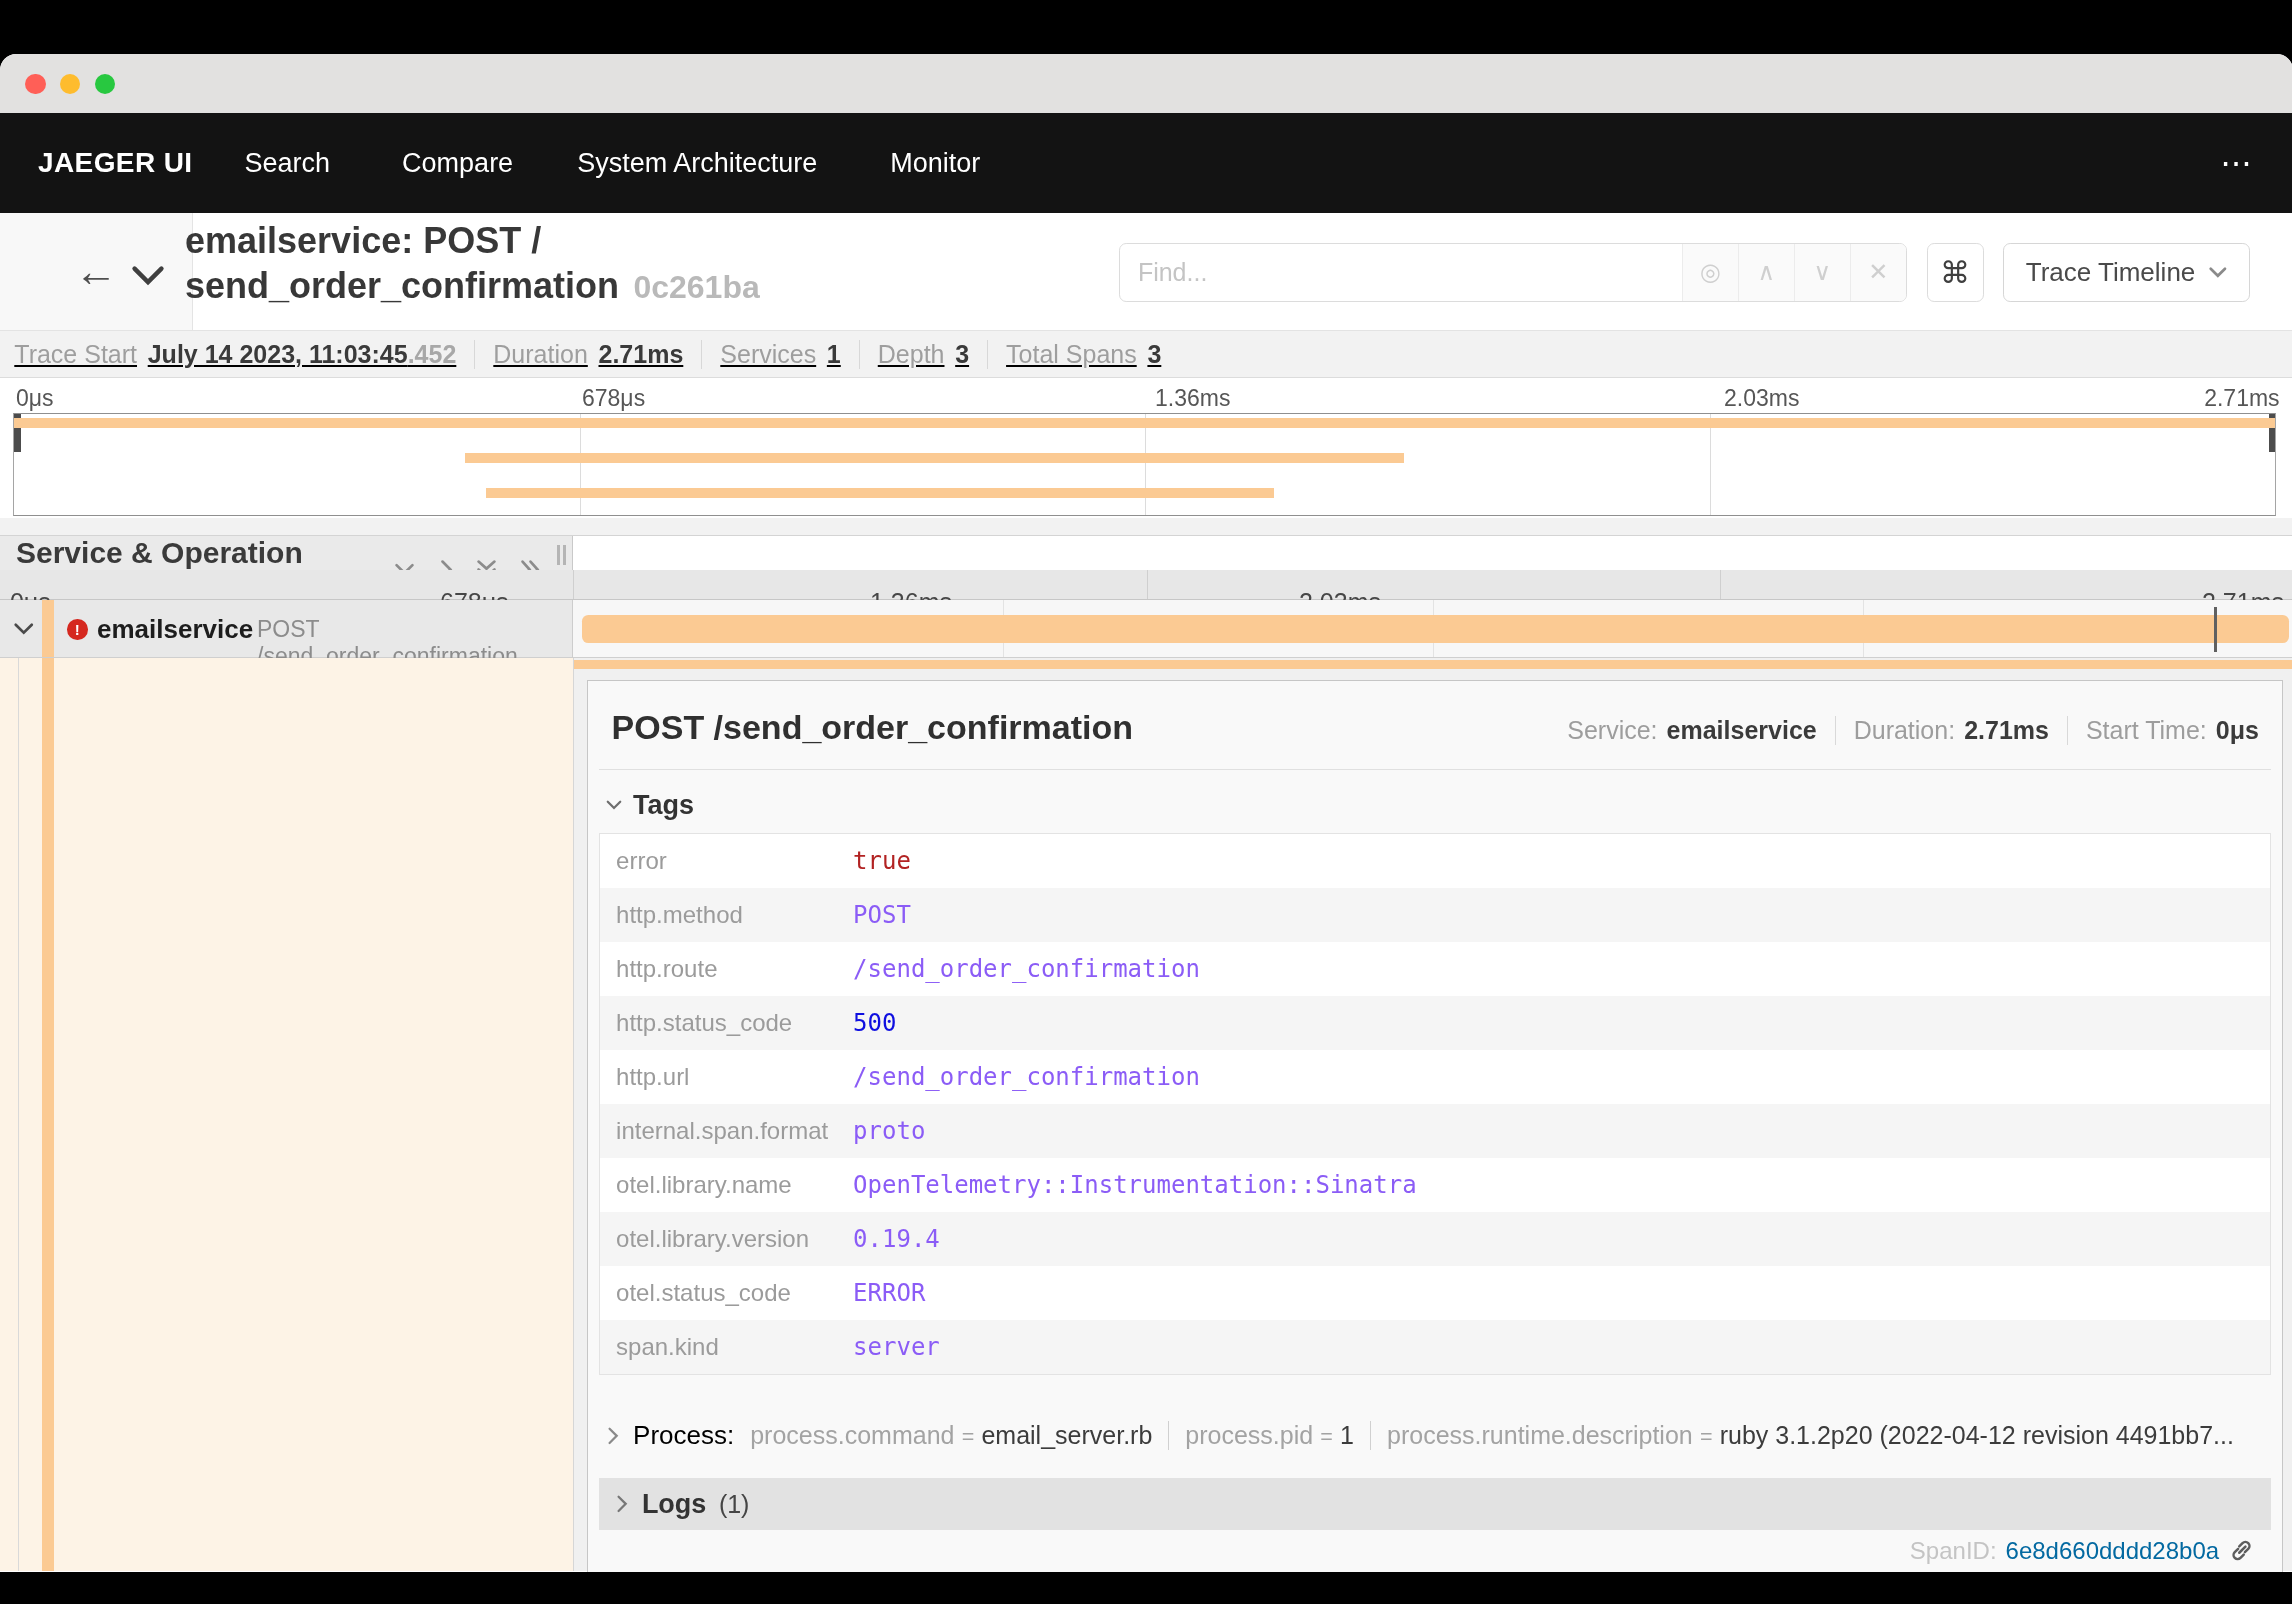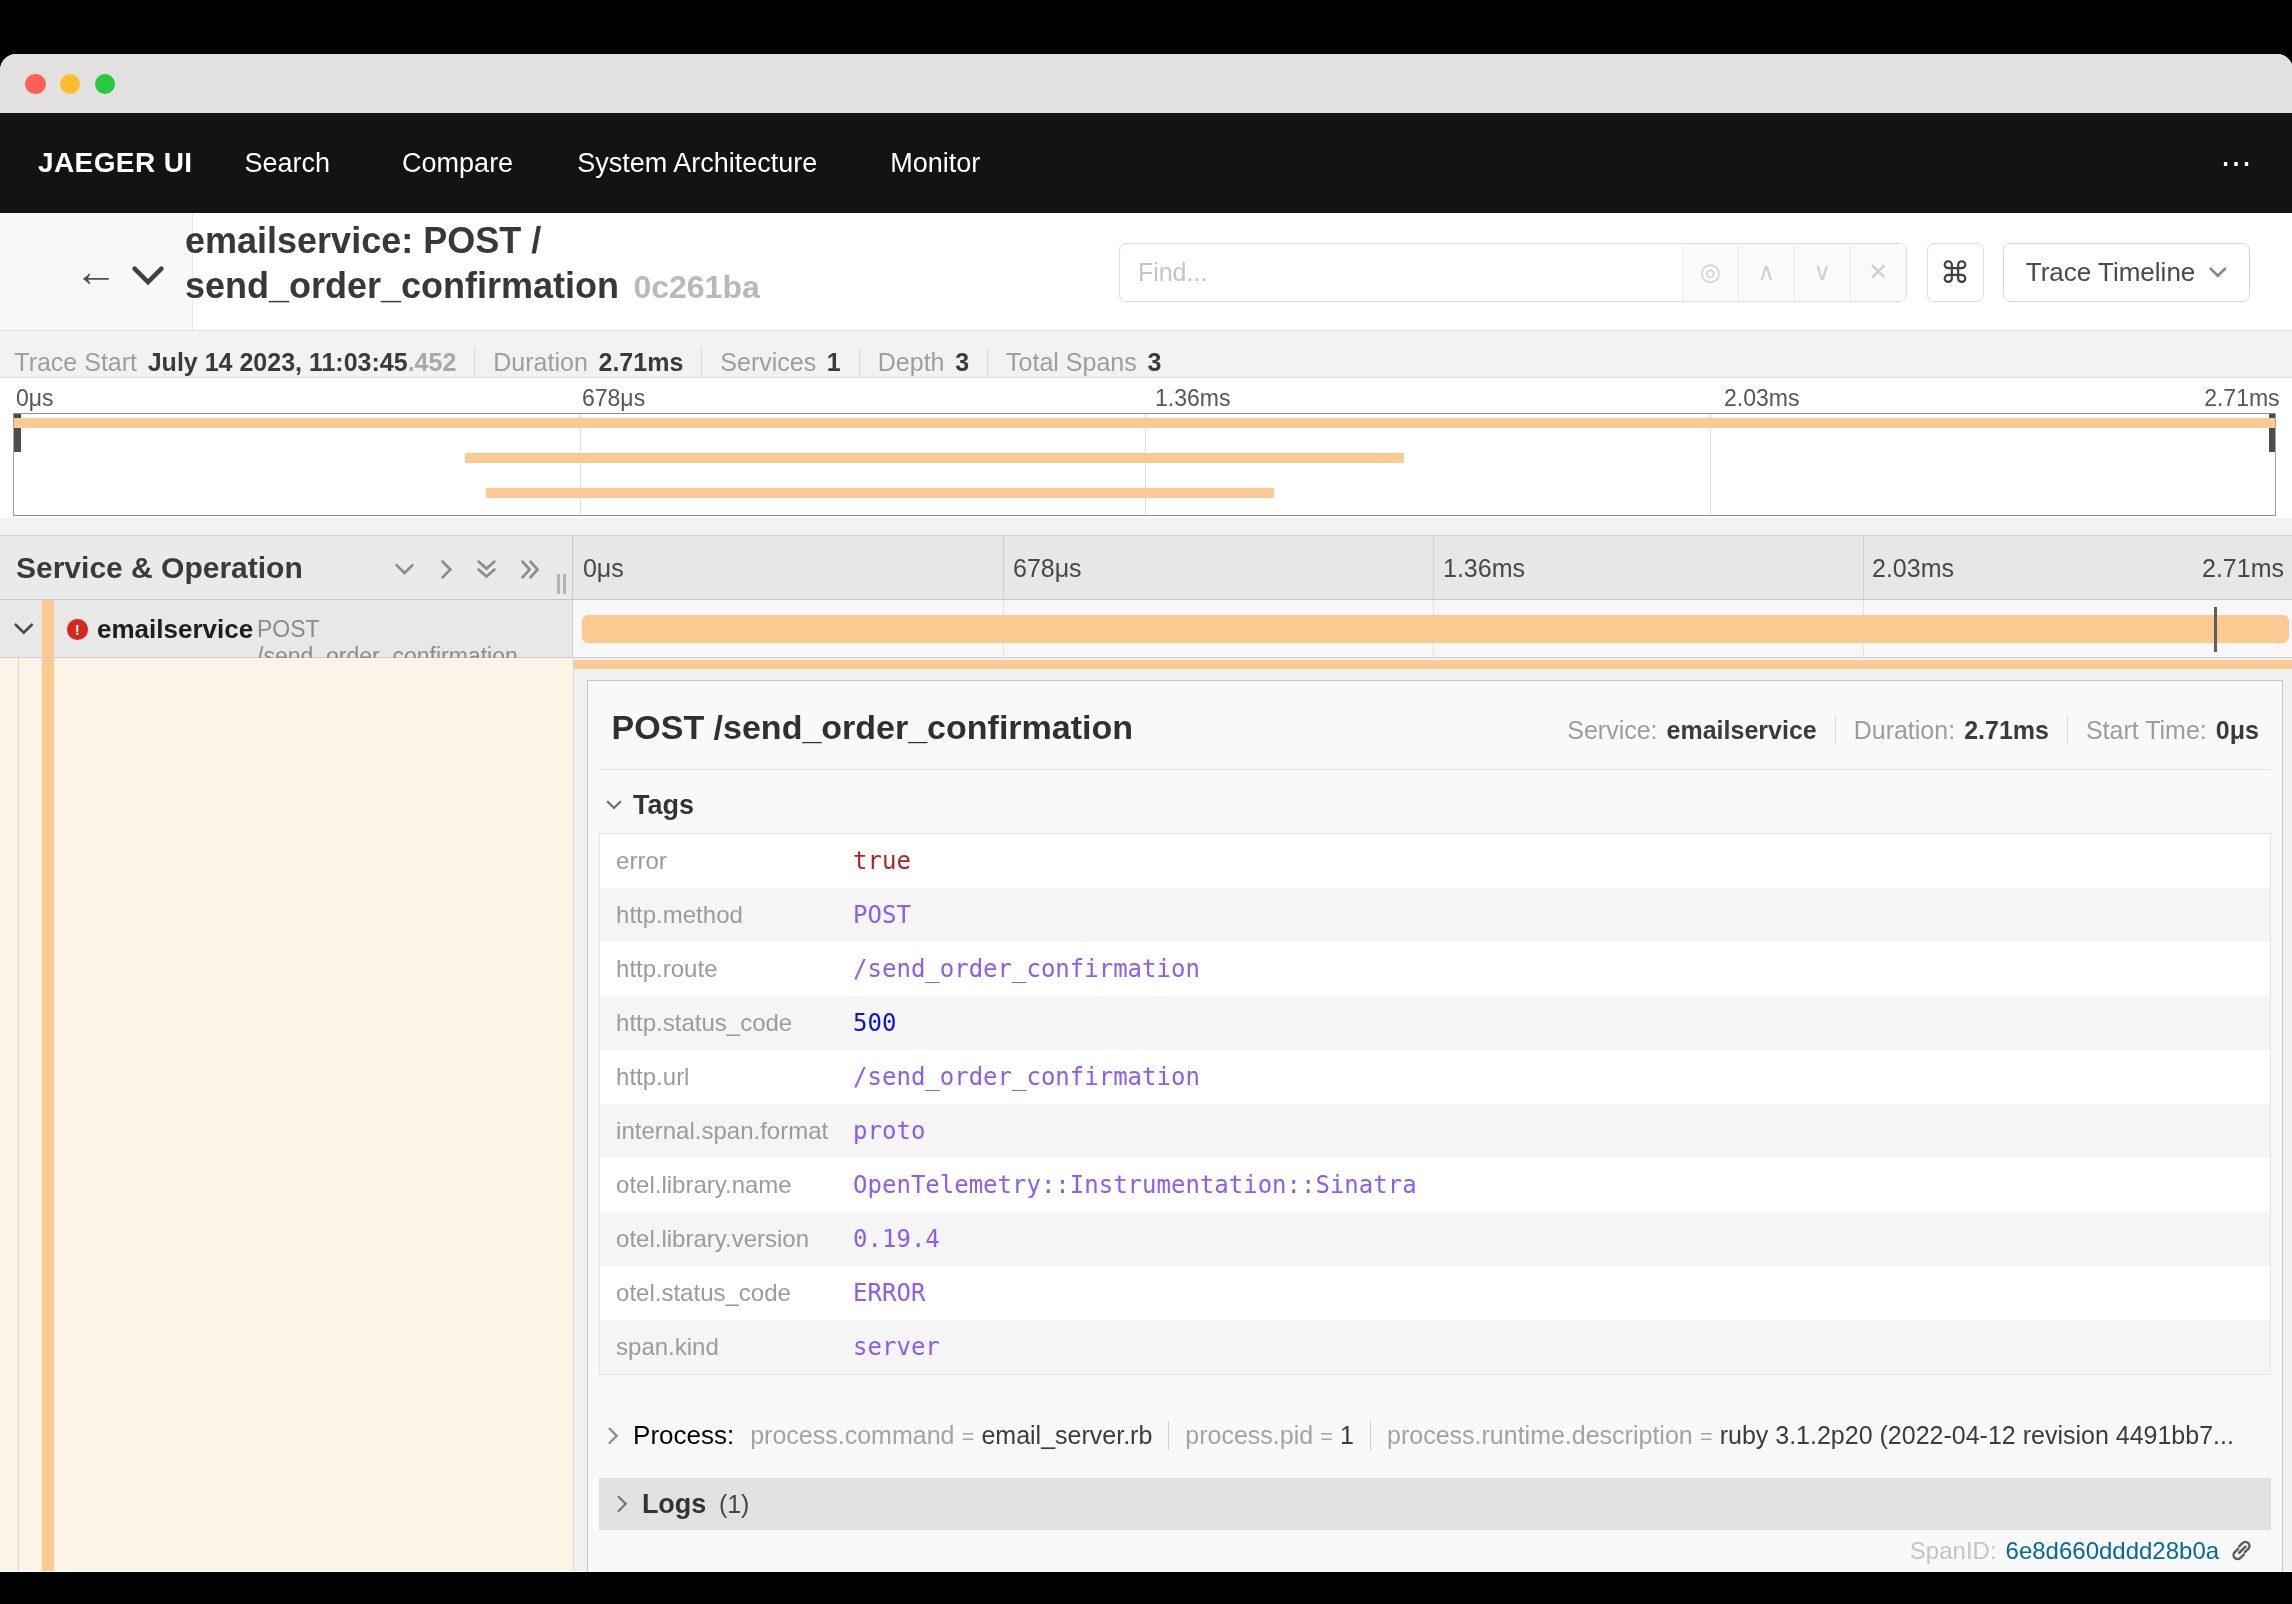--- a/index.html
+++ b/index.html
@@ -42,21 +42,21 @@
   .find-group input::placeholder { color:#c4c4c4; }
   .fg-btn { width:56px; display:flex; align-items:center; justify-content:center;
             border-left:0.9px solid #ececec; background:#fafafa; color:#cfcfcf; font-size:24px; cursor:pointer; }
   .cmd-btn { width:57px; height:59px; border:0.9px solid #dcdcdc; border-radius:7.2px; background:#fff;
              display:flex; align-items:center; justify-content:center; font-size:30px; color:#3f3f3f; cursor:pointer; }
   .tt-btn { height:59px; padding:0 21.5px; border:0.9px solid #d6d6d6; border-radius:7.2px; background:#fff;
             display:flex; align-items:center; gap:12.5px; font-size:26px; color:#4a4a4a; cursor:pointer; }
 
   
   .meta-bar { height:47px; background:#f2f2f2; border-bottom:0.9px solid #dcdcdc;
-              display:flex; align-items:flex-end; padding-left:14.3px; font-size:25px; }
+              display:flex; align-items:center; padding-left:14.3px; font-size:25px;text-decoration:underline; }
   .meta-item { display:flex; align-items:baseline; }
   .meta-item + .meta-item { border-left:0.9px solid #d8d8d8; margin-left:18px; padding-left:18px; }
   .meta-label { color:#9e9e9e; margin-right:10.7px; }
   .meta-value { color:#3a3a3a; font-weight:bold; }
   .meta-suffix { color:#a8a8a8; font-weight:bold; }
 
   
   .ruler { height:34px; position:relative; background:#fff; font-size:23px; color:#565656; }
   .ruler span { position:absolute; top:7.2px; }
   .ruler .t0{left:16px;} .ruler .t1{left:582px;} .ruler .t2{left:1155px;} .ruler .t3{left:1724px;} .ruler .t4{right:13.4px;}
@@ -68,21 +68,21 @@
              overflow:hidden; cursor:col-resize; }
   .mm-grid { position:absolute; top:0; bottom:0; width:0.9px; background:#dcdcdc; }
   .mm-grid.g1{left:25%;} .mm-grid.g2{left:50%;} .mm-grid.g3{left:75%;}
   .mm-handle { position:absolute; top:0; width:6.3px; height:38px; background:#4c4c4c; }
   .mm-handle.left{left:0;} .mm-handle.right{right:0;}
   .mm-bar { position:absolute; height:9.9px; background:#fbca93; }
 
   .gap-band { height:17px; background:#f2f2f2; }
 
   
-  .grid-head { height:65px; display:flex; border-top:0.9px solid #d4d4d4; border-bottom:0.9px solid #c7c7c7; }
+  .grid-head { height:65px; display:flex; border-top:0.9px solid #d4d4d4; border-bottom:0.9px solid #c7c7c7;flex-direction:column; }
   .gh-left { width:573px; background:#eaeaea; border-right:0.9px solid #c9c9c9; position:relative;
              display:flex; align-items:center; padding-left:16px; }
   .gh-title { font-size:30px; font-weight:bold; color:#3a3a3a; }
   .gh-icons { position:absolute; left:392px; top:21.5px; display:flex; gap:19.7px; }
   .gh-icons svg { cursor:pointer; }
   .gh-drag { position:absolute; left:557px; bottom:5.4px; display:flex; gap:3.6px; cursor:ew-resize; }
   .gh-drag i { width:2.7px; height:19.7px; background:#b5b5b5; display:block; }
   .gh-right { flex:1; background:#e7e7e7; position:relative; font-size:25px; color:#474747; }
   .gh-right span { position:absolute; top:18px; }
   .gh-right .t0{left:9.9px;} .gh-right .t1{left:440px;} .gh-right .t2{left:870px;} .gh-right .t3{left:1299px;} .gh-right .t4{right:9px;}

